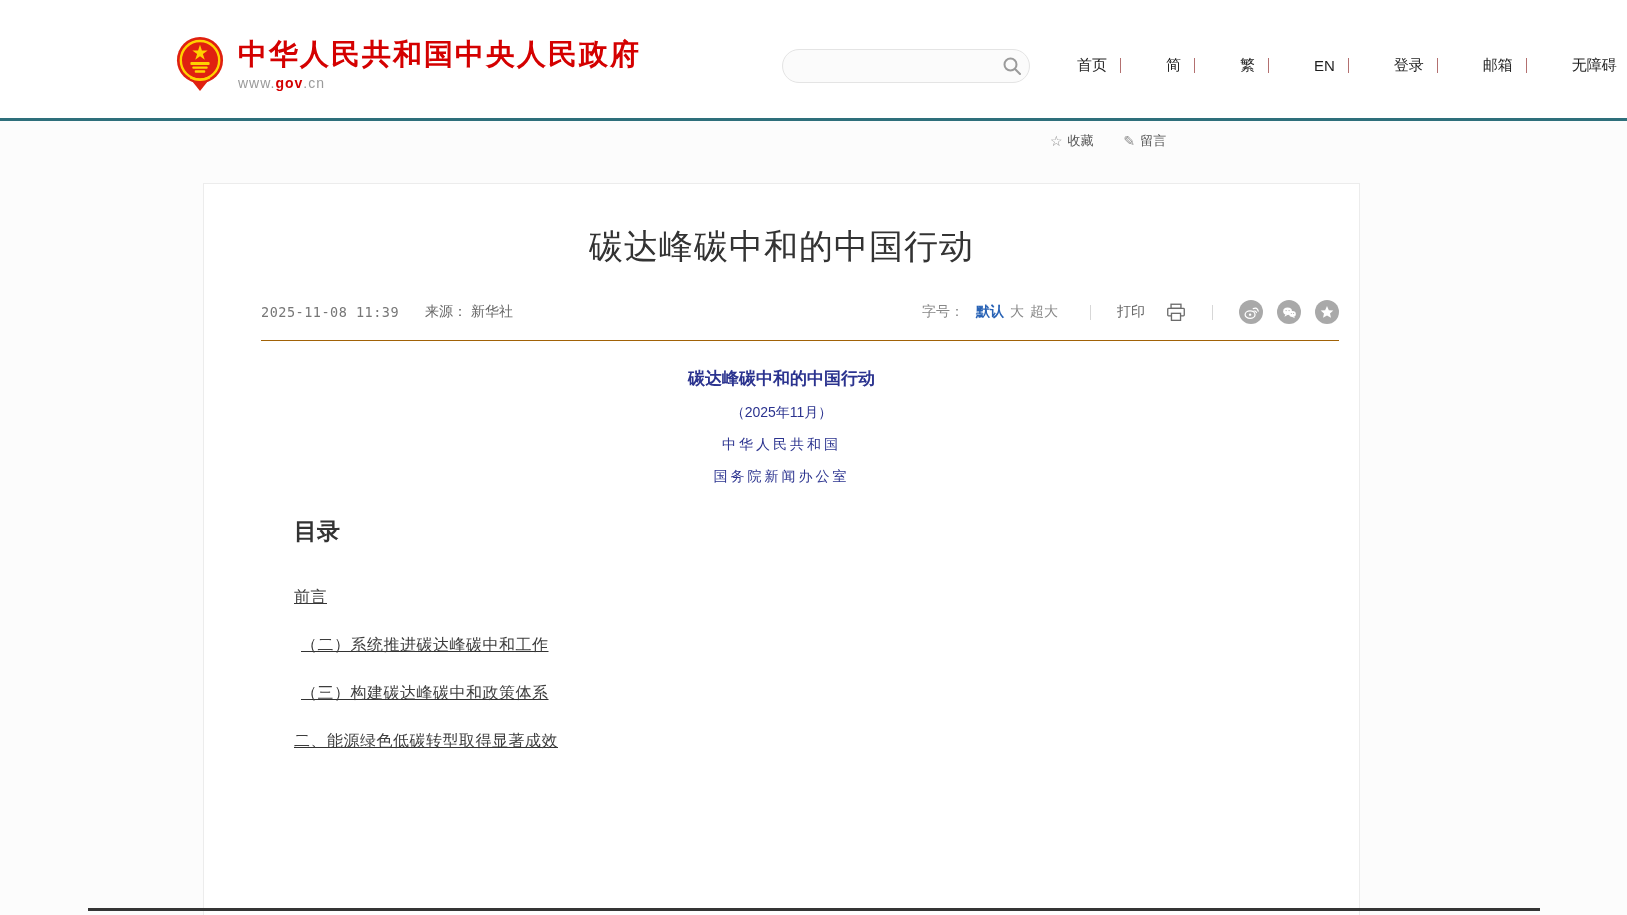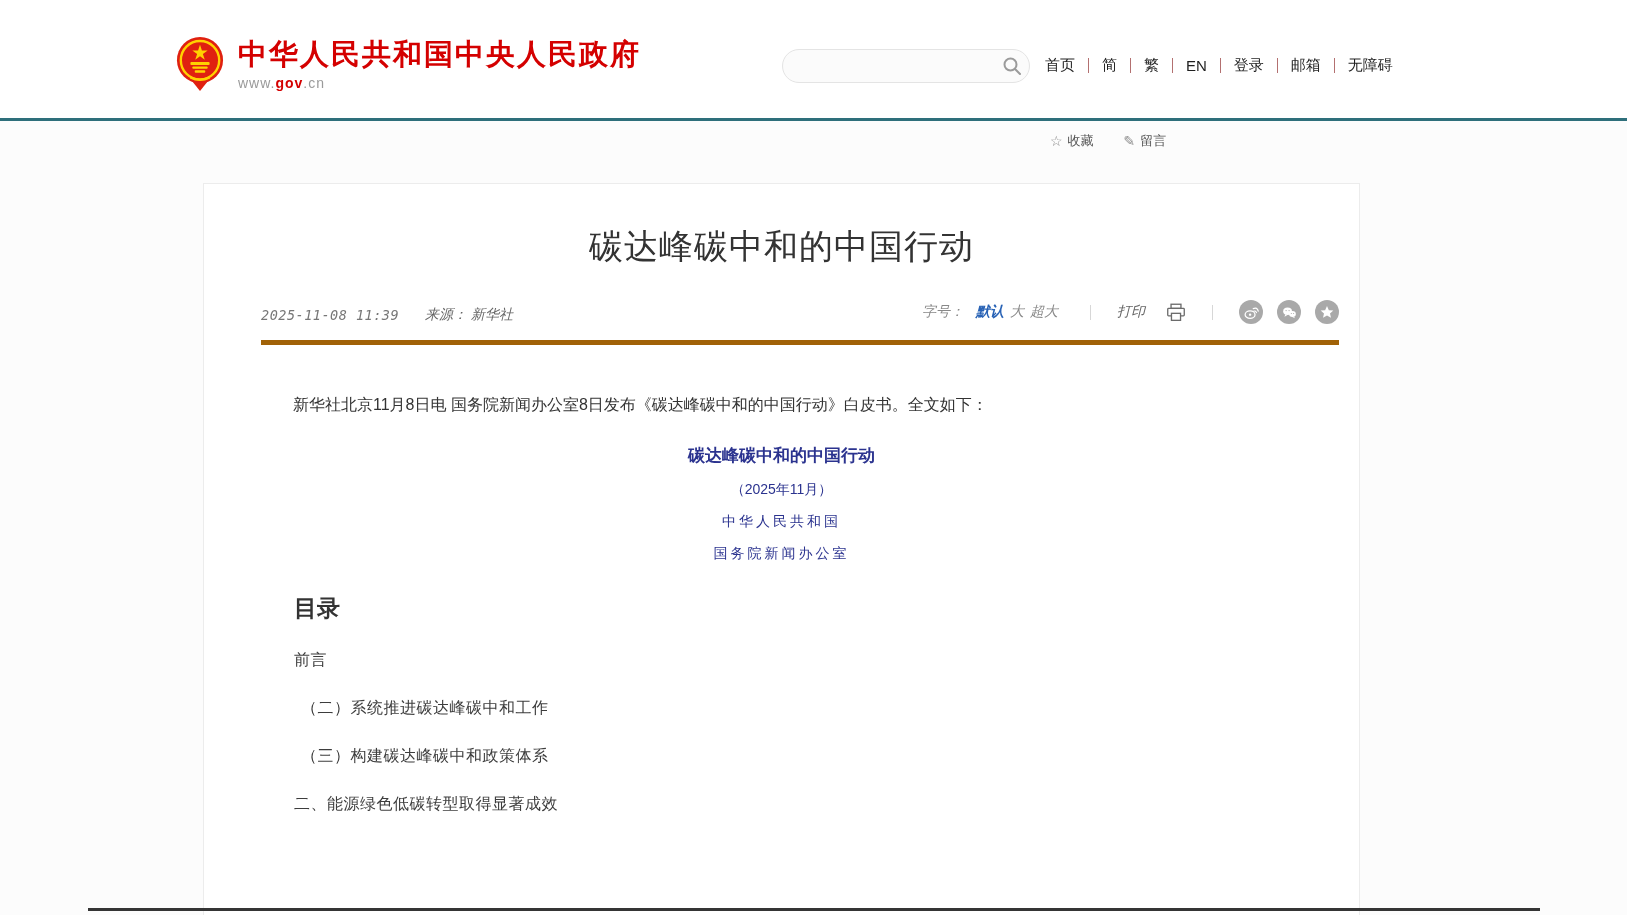--- a/index.html
+++ b/index.html
@@ -19,37 +19,37 @@
   .site-url{margin-top:4px;font-size:14px;color:#9a9a9a;letter-spacing:1px;}
   .site-url .hl{color:var(--brand-red,#d40000);font-weight:bold;}
   .search-box{position:absolute;left:782px;top:49px;width:248px;height:34px;background:#fbfbfb;
     border:1px solid #e4e4e4;border-radius:17px;display:flex;align-items:center;}
   .search-input{flex:1;height:100%;border:none;outline:none;background:transparent;
     padding:0 8px 0 16px;font-size:14px;color:#333;}
   .search-btn{width:34px;height:34px;border:none;background:transparent;display:flex;
     align-items:center;justify-content:center;cursor:pointer;}
   .top-nav{position:absolute;left:1045px;top:56px;display:flex;align-items:center;list-style:none;}
   .top-nav li{display:flex;align-items:center;}
-  .top-nav a{font-size:15px;color:#1e1e1e;text-decoration:none;white-space:nowrap;}
+  .top-nav a{font-size:15px;color:#1e1e1e;text-decoration:none;white-space:nowrap;margin-left:32px;}
   .top-nav li + li::before{content:"";display:inline-block;width:1px;height:15px;background:#b37070;margin:0 13px;}
   .teal-divider{height:3px;background:var(--divider-teal,#2e6f7b);}
 
   
   .page-body{position:relative;height:794px;background:#fcfcfc;}
   .page-actions{position:absolute;left:1050px;top:11px;display:flex;gap:30px;}
   .page-action{display:flex;align-items:center;gap:5px;font-size:13px;color:#555;text-decoration:none;}
   .page-action .glyph{font-size:14px;color:#8c8c8c;}
 
   .article-card{position:absolute;left:203px;top:62px;width:1157px;height:760px;
     background:#fff;border:1px solid #ececec;border-bottom:none;}
 
   .article-title{margin-top:40px;text-align:center;font-size:34px;font-weight:500;color:#333;letter-spacing:1px;}
 
-  .meta-row{margin:30px 20px 0 57px;padding-bottom:16px;border-bottom:5px solid #a16207;
-    display:flex;align-items:flex-end;font-size:14px;color:#888;font-style:italic;}
+  .meta-row{margin:30px 20px 0 57px;padding-bottom:16px;border-bottom:1px solid #a16207;
+    display:flex;align-items:center;font-size:14px;color:#888;}
   .meta-left{display:flex;align-items:center;gap:26px;}
   .meta-date{letter-spacing:.5px;font-family:"DejaVu Sans Mono","Liberation Mono",monospace;font-size:13.5px;color:#777;}
   .meta-source{color:#666;}
   .meta-right{margin-left:auto;display:flex;align-items:center;gap:12px;}
   .font-size-label{color:#888;}
   .font-opt{color:#888;text-decoration:none;margin-right:6px;}
   .font-opt.active{color:var(--link-blue,#2862b5);font-weight:bold;margin-top:16px;}
   .meta-sep{width:1px;height:15px;background:#d7d7d7;margin:0 14px;}
   .print-link{display:flex;align-items:center;gap:21px;color:#666;text-decoration:none;}
   .share-group{display:flex;align-items:center;gap:14px;}
@@ -57,21 +57,21 @@
     align-items:center;justify-content:center;cursor:pointer;}
 
   .article-content{padding:0 57px;}
   .lead-par{margin-top:46px;font-size:16px;line-height:1.7;color:#333;text-indent:2em;}
   .doc-title{margin-top:26px;text-align:center;font-size:17px;font-weight:bold;color:var(--doc-blue,#2b338f);}
   .doc-line{margin-top:14px;text-align:center;font-size:14px;color:var(--doc-blue,#2b338f);}
   .doc-line.kaiti{font-family:"Liberation Serif","DejaVu Serif",serif;letter-spacing:3px;}
 
   .toc-block{margin:30px 0 0 33px;}
   .toc-heading{font-size:23px;font-weight:bold;color:#333;}
-  .toc-list{list-style:none;margin-top:26px;}
+  .toc-list{list-style:none;margin-top:40px;text-decoration:underline;}
   .toc-list li{font-size:16px;color:#3d3d3d;margin-bottom:27px;letter-spacing:.5px;}
   .toc-list li.indent{padding-left:7px;}
 
   .bottom-edge-line{position:absolute;left:88px;top:908px;width:1452px;height:3px;background:#353535;}
 </style>
 </head>
 <body>
 
 <div class="stage">
 
@@ -197,21 +197,20 @@
             <span class="share-circle">
               <svg width="16" height="16" viewBox="0 0 24 24">
                 <polygon fill="#fff" points="12,3 14.8,9.2 21.5,9.8 16.5,14.2 18,20.8 12,17.3 6,20.8 7.5,14.2 2.5,9.8 9.2,9.2"></polygon>
               </svg>
             </span>
           </div>
         </div>
       </div>
 
       <div class="article-content">
-        <p class="lead-par">新华社北京11月8日电 国务院新闻办公室8日发布《碳达峰碳中和的中国行动》白皮书。全文如下：</p>
 
         <div class="doc-title">碳达峰碳中和的中国行动</div>
         <div class="doc-line">（2025年11月）</div>
         <div class="doc-line kaiti">中华人民共和国</div>
         <div class="doc-line kaiti">国务院新闻办公室</div>
 
         <div class="toc-block">
           <div class="toc-heading">目录</div>
           <ul class="toc-list">
 

